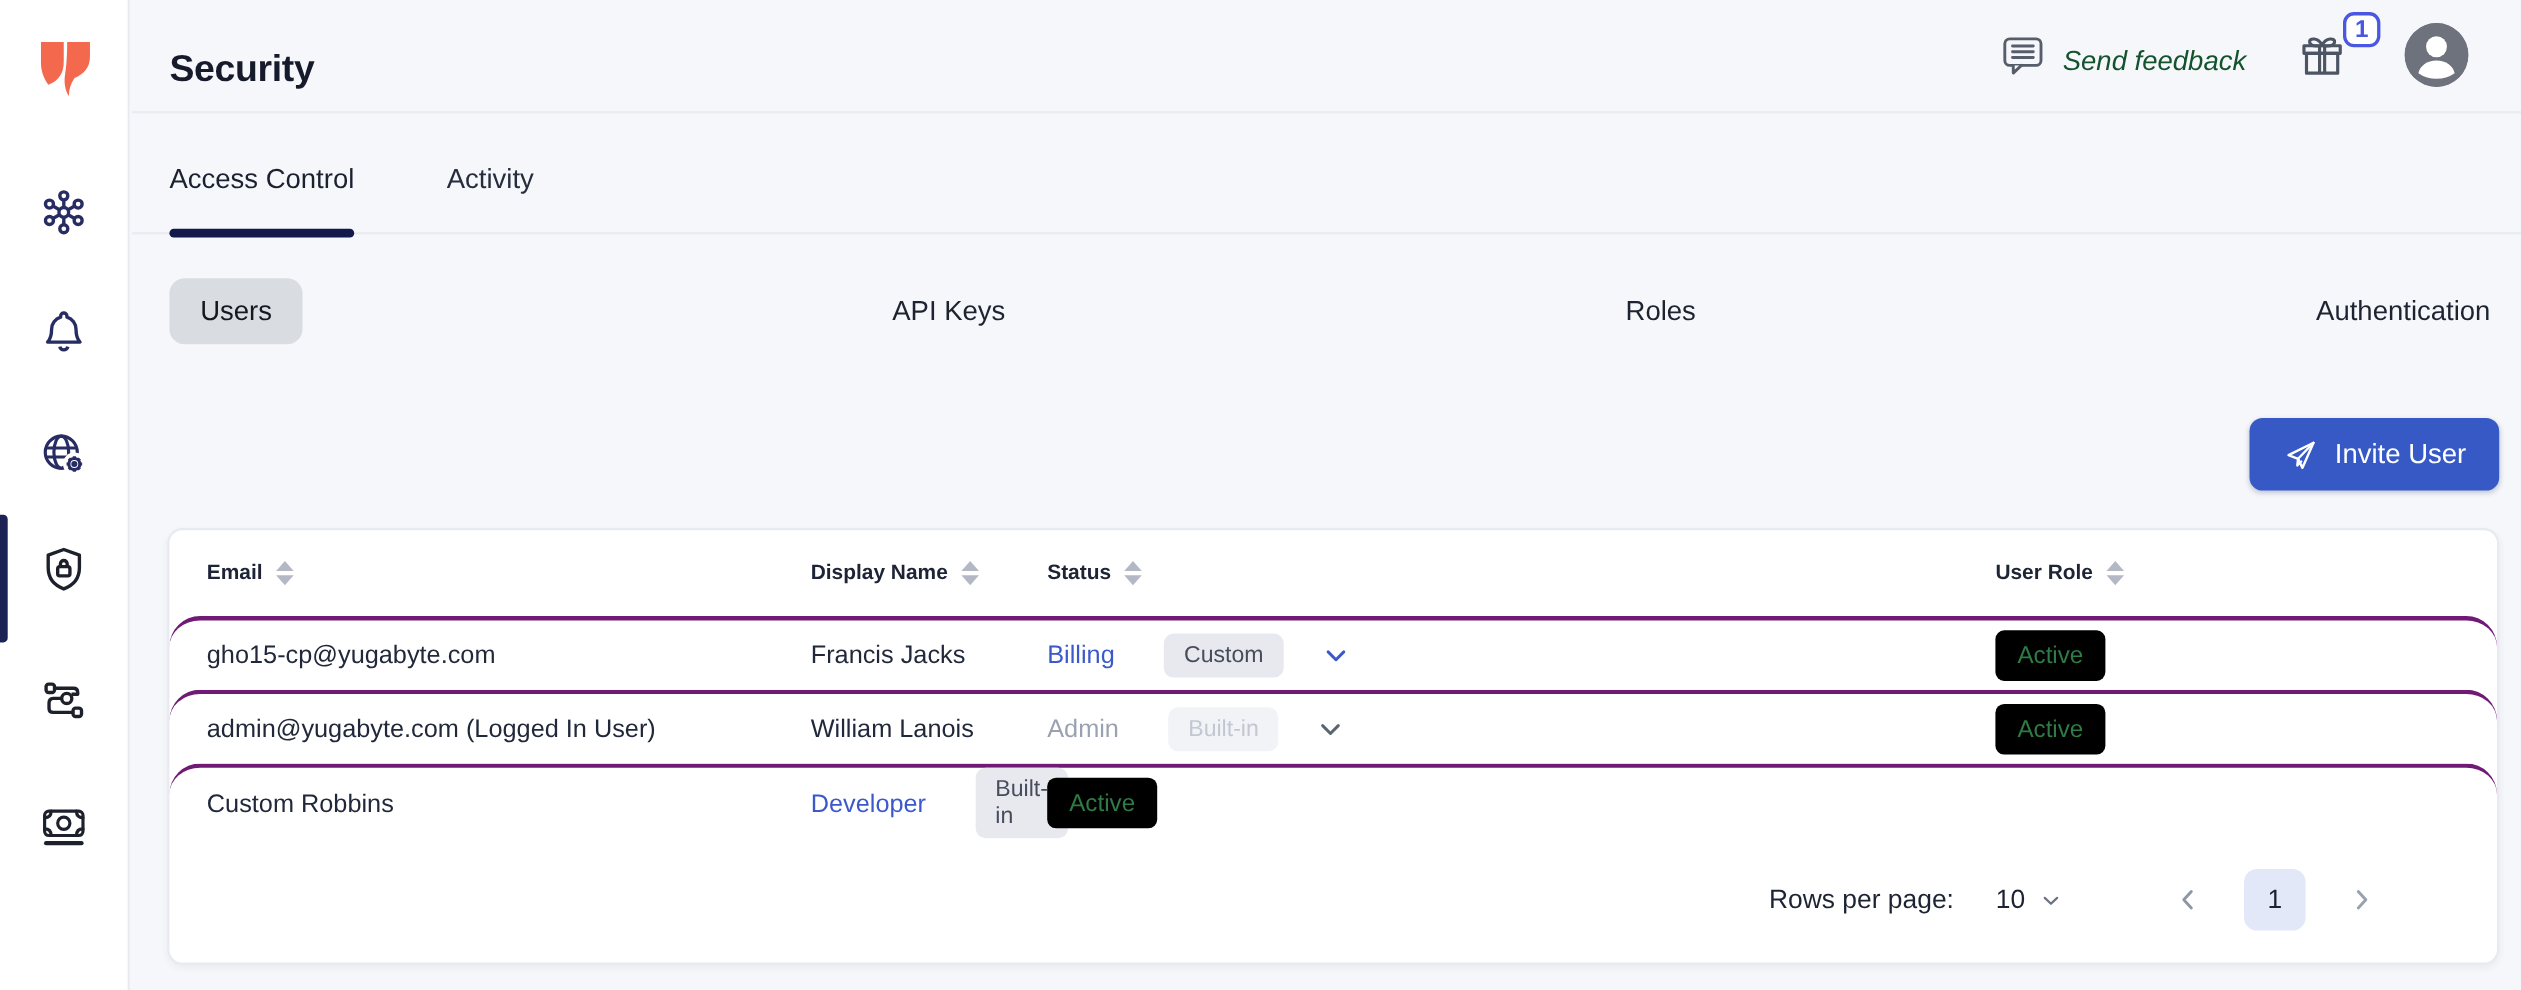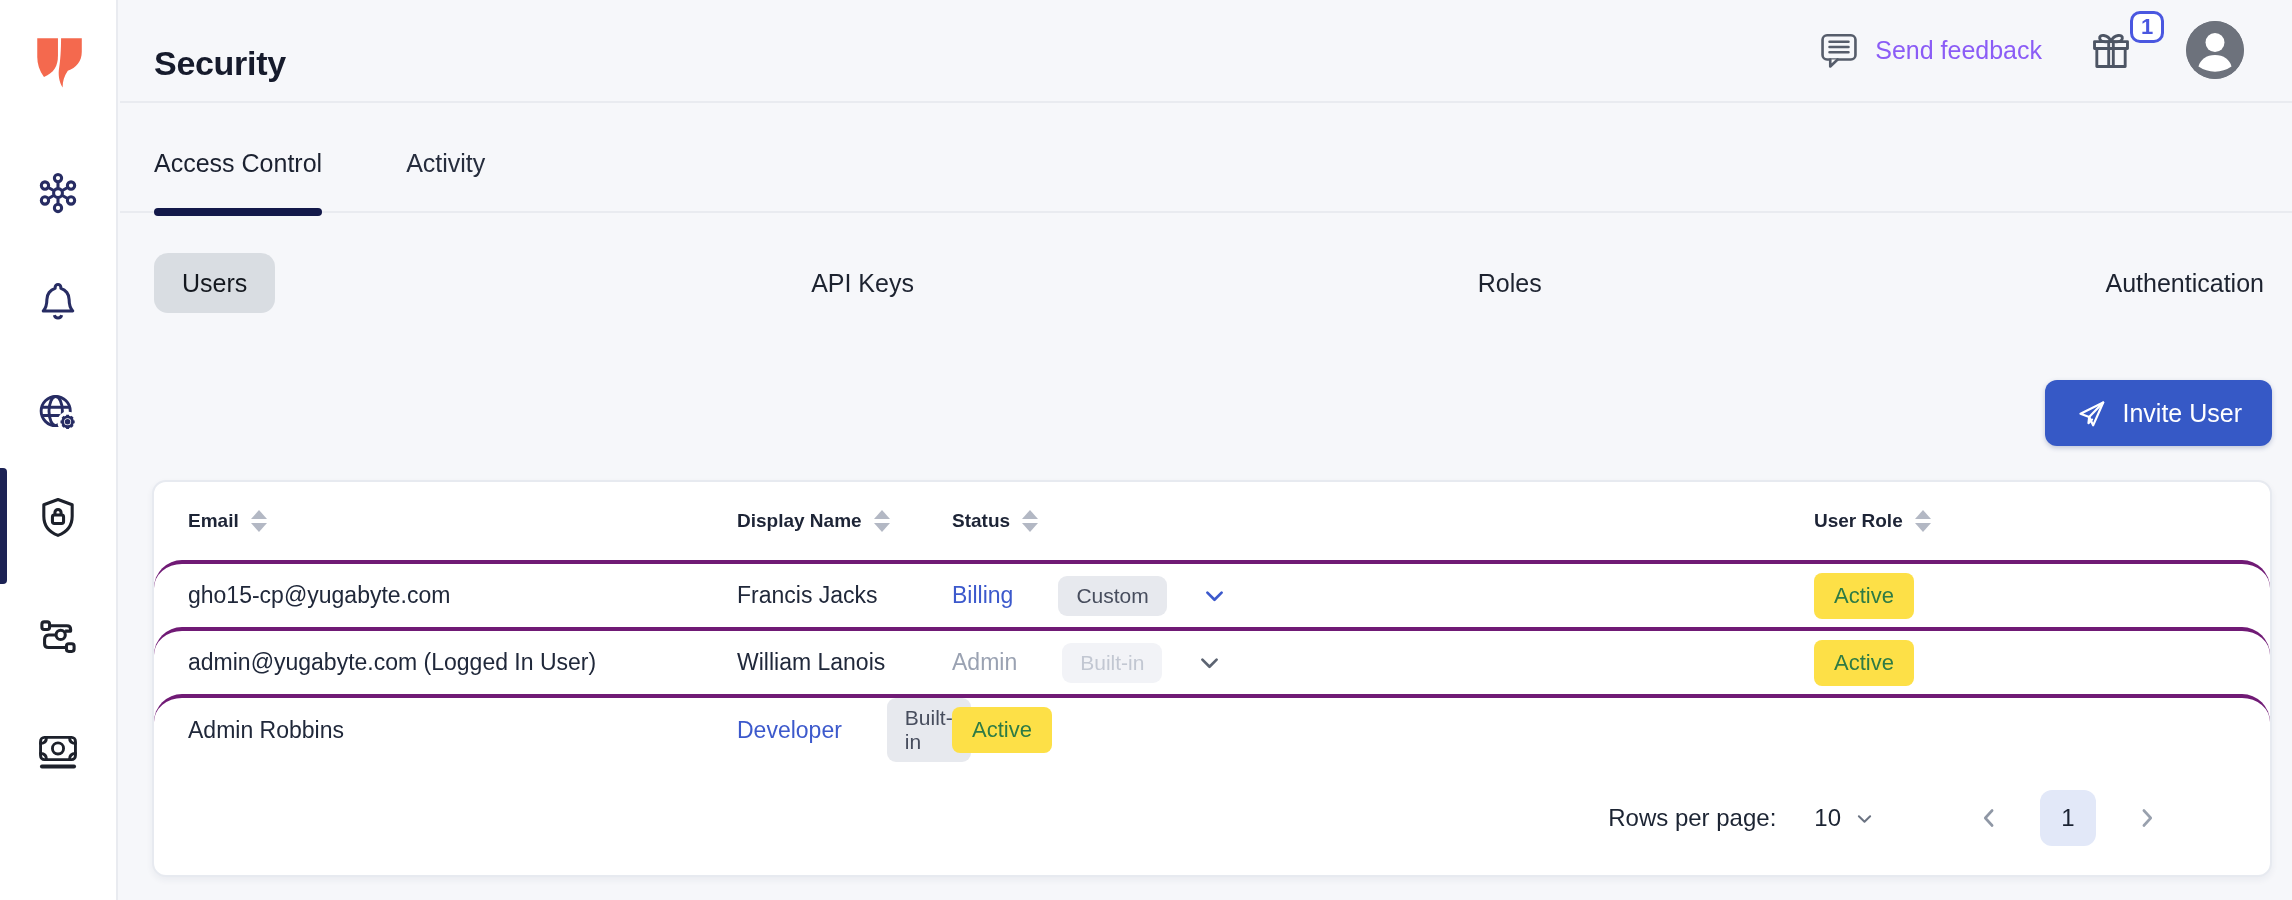--- a/index.html
+++ b/index.html
@@ -13,21 +13,21 @@
   .nav-item { position:absolute; left:50%; transform:translateX(-50%); width:46px; height:46px; display:flex; align-items:center; justify-content:center; cursor:pointer; }
   .nav-item svg { width:46px; height:46px; }
   .active-bar { position:absolute; left:0; top:468px; width:7px; height:116px; background:#1c2254; border-radius:0 4px 4px 0; }
 
   
   .main { position:absolute; left:120px; top:0; right:0; bottom:0; }
 
   .topbar { position:relative; height:103px; border-bottom:2px solid #e9ebf0; }
   .page-title { position:absolute; left:34px; top:44px; font-size:34px; font-weight:700; color:#161b2c; letter-spacing:-0.3px; }
   .top-right { position:absolute; right:48px; top:20px; height:60px; display:flex; align-items:center; }
-  .feedback { display:flex; align-items:center; gap:15px; color:#8b5cf6; font-size:25px; cursor:pointer; }
+  .feedback { display:flex; align-items:flex-end; gap:15px; color:#14532d; font-size:25px; cursor:pointer;font-style:italic; }
   .feedback svg { width:42px; height:42px; }
   .gift-wrap { position:relative; margin-left:46px; width:46px; height:46px; cursor:pointer; }
   .gift-wrap svg { width:46px; height:46px; }
   .gift-badge { position:absolute; top:-16px; right:-30px; min-width:34px; height:32px; background:#ffffff; border:3px solid #4a57e0; border-radius:10px; color:#4a57e0; font-size:22px; font-weight:600; display:flex; align-items:center; justify-content:center; padding:0 7px; }
   .avatar { margin-left:52px; width:58px; height:58px; border-radius:50%; background:#6d727c; overflow:hidden; cursor:pointer; flex:none; }
 
   .tabsbar { display:flex; gap:84px; padding:46px 0 0 34px; border-bottom:2px solid #e9ebf0; }
   .tab { position:relative; font-size:25px; color:#262d3d; padding-bottom:33px; cursor:pointer; }
   .tab.active { color:#1b2130; }
   .tab.active::after { content:""; position:absolute; left:0; right:0; bottom:-5px; height:8px; background:#13194a; border-radius:4px; }
@@ -47,21 +47,21 @@
   .sort { display:inline-flex; flex-direction:column; gap:4px; }
   .sort .up { width:0; height:0; border-left:8px solid transparent; border-right:8px solid transparent; border-bottom:9px solid #b3b8c4; }
   .sort .dn { width:0; height:0; border-left:8px solid transparent; border-right:8px solid transparent; border-top:9px solid #b3b8c4; }
   .trow { height:67px; border-top:4px solid #701a75; font-size:23px; color:#20283a;border-radius:28px; }
   .role-cell { display:flex; align-items:center; }
   .role-link { color:#3c59cc; cursor:pointer; }
   .role-link.muted { color:#9aa2b2; cursor:default; }
   .role-badge { margin-left:45px; background:#e7e9ee; color:#474d5d; font-size:21px; padding:8px 18px; border-radius:9px; }
   .role-badge.muted { background:#f2f3f7; color:#c2c7d2; }
   .row-chevron { margin-left:32px; width:31px; height:31px; cursor:pointer; }
-  .status-badge { display:inline-block; justify-self:start; background:#fde047; color:#2e7b45; font-size:22px; padding:10px 20px; border-radius:8px; }
+  .status-badge { display:inline-block; justify-self:start; background:#000000; color:#2e7b45; font-size:22px; padding:10px 20px; border-radius:8px; }
 
   .tfoot { flex:1; display:flex; align-items:center; justify-content:flex-end; padding-right:108px; }
   .rpp-label { font-size:24px; color:#1c2433; }
   .rpp-select { display:flex; align-items:center; gap:10px; margin-left:38px; cursor:pointer; }
   .rpp-value { font-size:24px; color:#1c2433; }
   .rpp-select svg { width:27px; height:27px; }
   .pg-prev { margin-left:96px; } .pg-next { margin-left:36px; }
   .pg-arrow { width:30px; height:30px; cursor:pointer; }
   .pg-current { margin-left:36px; width:56px; height:56px; border-radius:12px; background:#e2e8f8; display:flex; align-items:center; justify-content:center; font-size:24px; color:#1b2333; cursor:pointer; }
 </style>
@@ -246,21 +246,21 @@
           <span class="role-link muted">Admin</span>
           <span class="role-badge muted">Built-in</span>
           <svg class="row-chevron" viewBox="0 0 24 24" fill="none" stroke="#5c6472" stroke-width="2.1" stroke-linecap="round" stroke-linejoin="round">
               <path d="M6.5 9.8 L12 15.3 L17.5 9.8"></path>
             </svg>
         </div>
         <div><span class="status-badge">Active</span></div>
       </div>
 
       <div class="trow">
-        <div>Admin Robbins</div>
+        <div>Custom Robbins</div>
         <div class="role-cell">
           <span class="role-link">Developer</span>
           <span class="role-badge">Built-in</span>
           <svg class="row-chevron" viewBox="0 0 24 24" fill="none" stroke="#3c59cc" stroke-width="2.1" stroke-linecap="round" stroke-linejoin="round">
               <path d="M6.5 9.8 L12 15.3 L17.5 9.8"></path>
             </svg>
         </div>
         <div><span class="status-badge">Active</span></div>
       </div>
 

